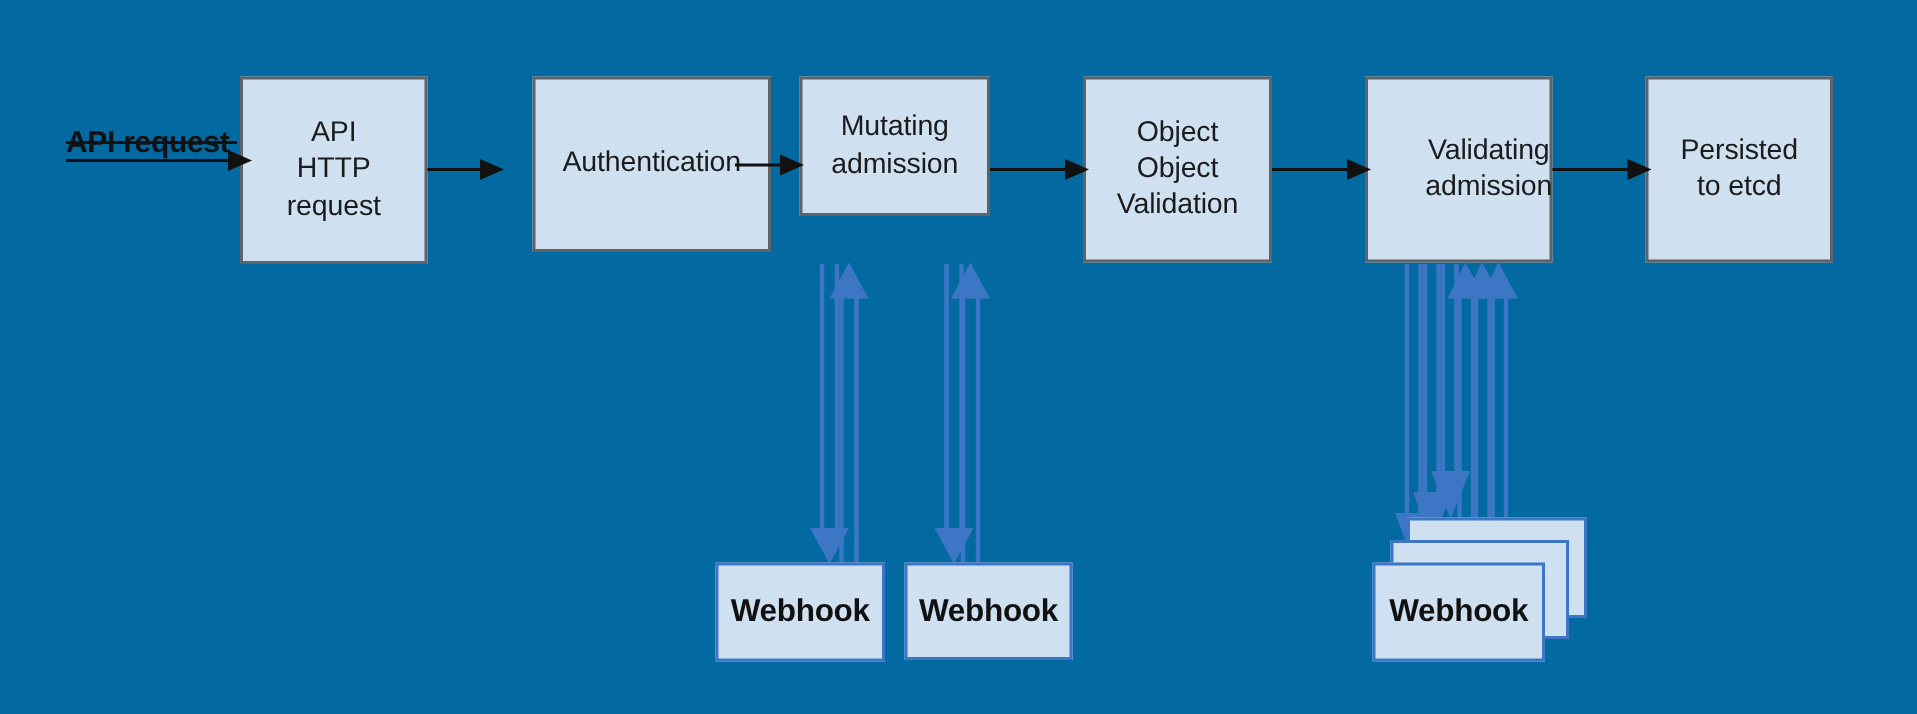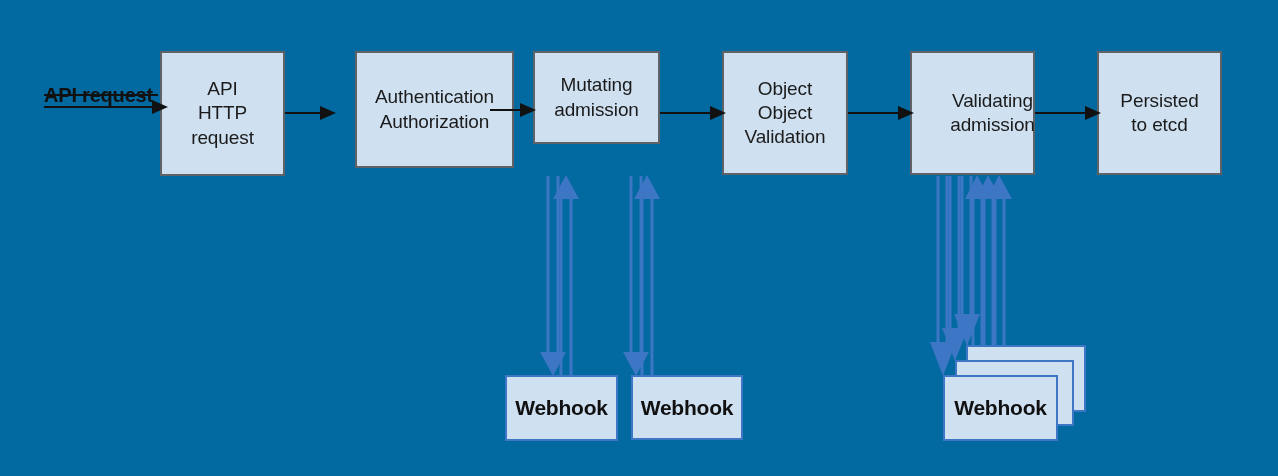--- a/index.html
+++ b/index.html
@@ -36,21 +36,20 @@
     background: #cfe0f1;
     border: 2px solid #3d76c4;
     display: flex;
     align-items: center;
     justify-content: center;
     text-align: center;
     color: #111111;
     font-size: 21px;
     font-weight: bold;
     letter-spacing: -0.2px;
-    margin-left: 28px;
   }
   .entry-label {
     position: absolute;
     font-size: 20px;
     color: #111111;
     font-weight: bold;
     letter-spacing: -0.2px;
     white-space: nowrap;
   }
   svg.overlay {
@@ -77,21 +76,20 @@
     <div>
       <span>API</span>
       <span>HTTP</span>
       <span>request</span>
     </div>
   </div>
 
   <div class="node" id="node-1" style="left:331px; top:51px; width:159px; height:117px;margin-left:24px;">
     <div>
       <span>Authentication</span>
-      <span>Authorization</span>
     </div>
   </div>
 
   <div class="node" id="node-2" style="left:533px; top:51px; width:127px; height:93px;">
     <div>
       <span>Mutating</span>
       <span>admission</span>
     </div>
   </div>
 

